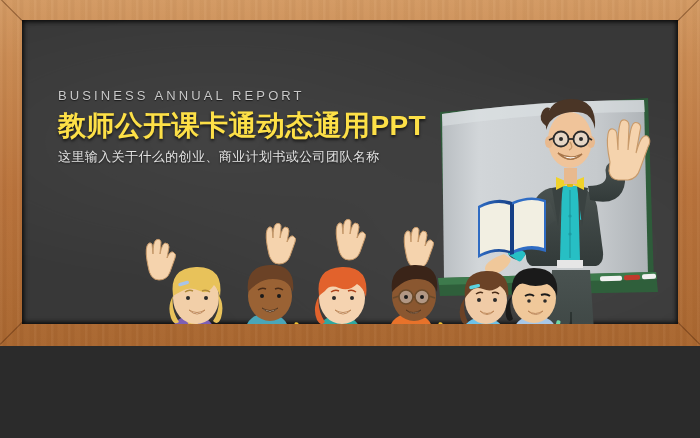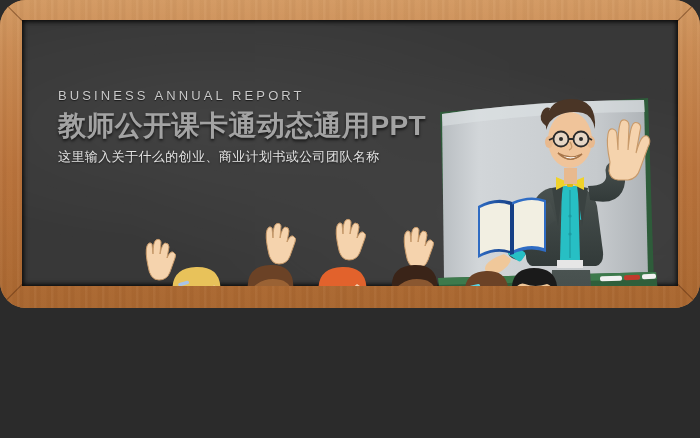--- a/index.html
+++ b/index.html
@@ -1,19 +1,19 @@
 <!DOCTYPE html>
 <html><head>
 <meta charset="utf-8">
 <style>
   * { margin:0; padding:0; box-sizing:border-box; }
   html,body { width:700px; height:438px; overflow:hidden; background:#2b2b2b; }
   body { font-family:"Liberation Sans", sans-serif; }
 
-  .slide{ position:relative; width:700px; height:308px; overflow:hidden;border-radius:26px; }
+  .slide{ position:relative; width:700px; height:346px; overflow:hidden; }
 
   
   .wood-frame{
     position:absolute; inset:0;
     background:
       linear-gradient(180deg,#d39a63 0%, #c98a52 18%, #b9733c 55%, #a96730 100%);
     background-color:#c08148;
   }
   .wood-frame::after{
     
@@ -49,21 +49,21 @@
                radial-gradient(ellipse at 75% 75%, #fff 0%, transparent 55%);
   }
 
   
   .textblock{ position:absolute; left:36px; top:68px; z-index:40; }
   .eyebrow{
     font-size:13px; letter-spacing:3.1px; color:#c9c9c9; font-weight:400;
     text-shadow:0 1px 1px rgba(0,0,0,.6); white-space:nowrap;
   }
   .maintitle{
-    margin-top:8px; font-size:28px; font-weight:bold; color:#a3a3a3;
+    margin-top:8px; font-size:28px; font-weight:bold; color:#fde047;
     letter-spacing:.4px; white-space:nowrap; line-height:1.08;
     text-shadow:0 2px 3px rgba(0,0,0,.65);
   }
   .subtitle{
     margin-top:7px; font-size:13px; font-weight:normal; color:#e3e3e3;
     letter-spacing:.4px; white-space:nowrap;
     text-shadow:0 1px 2px rgba(0,0,0,.6);
   }
 
   

